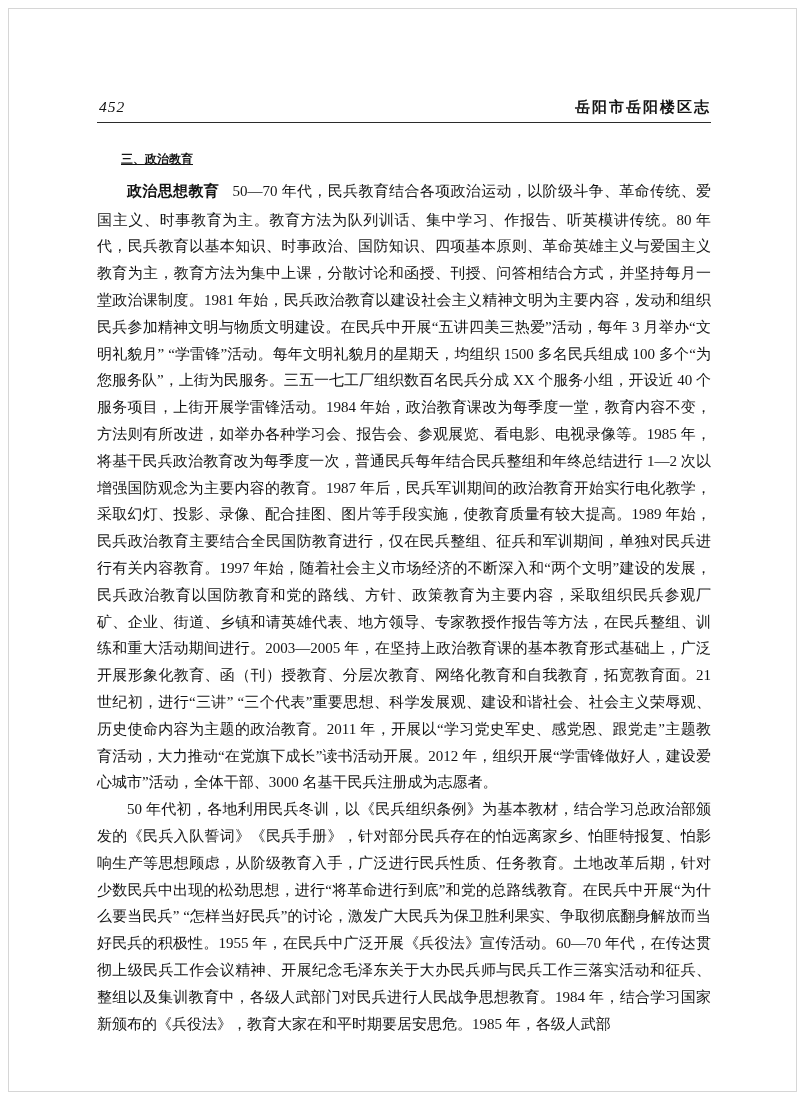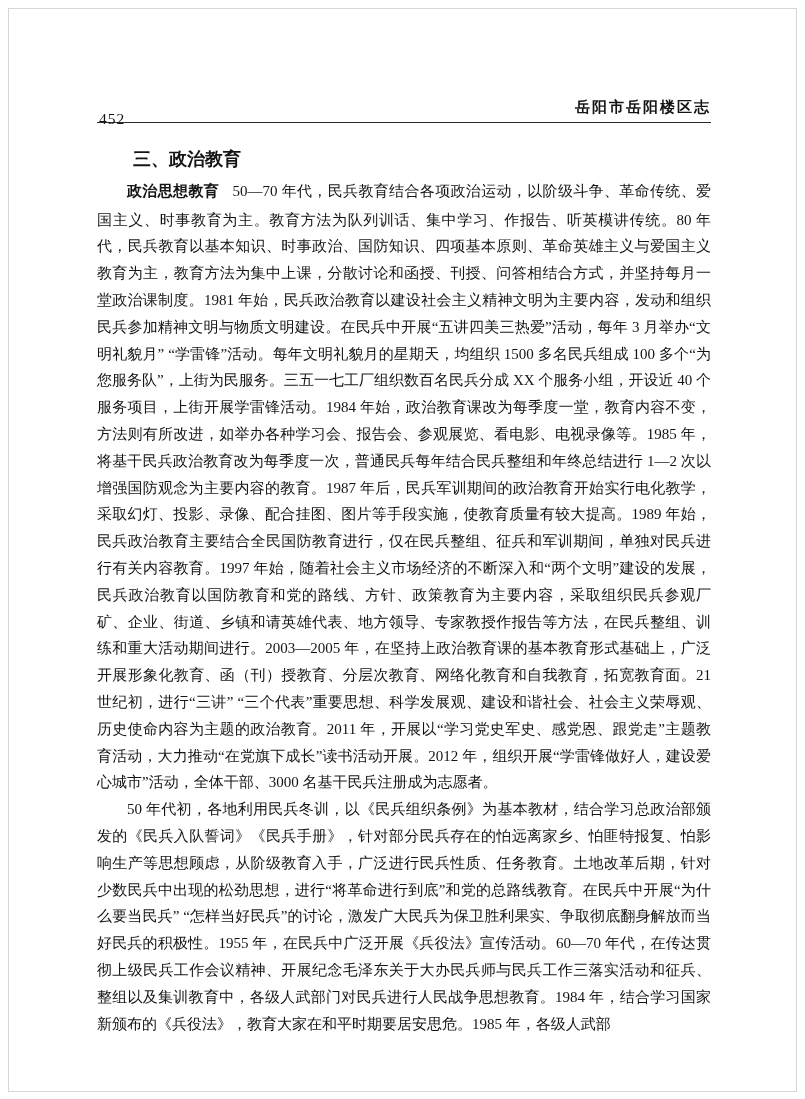--- a/index.html
+++ b/index.html
@@ -27,22 +27,23 @@
     width: 614px;
   }
   .running-header {
     position: relative;
     height: 22px;
     font-size: 15.5px;
     line-height: 22px;
   }
   .page-num {
     position: absolute;
-    left: 2px; top: 12px;
+    left: 2px; top: 0;
     letter-spacing: 1px;
+    font-style: italic;
   }
   .book-title {
     display: block;
     text-align: right;
     letter-spacing: 2px;
     font-weight: 600;
     font-family: "Liberation Sans", "DejaVu Sans", sans-serif;
     font-size: 15px;
   }
   .header-rule {
@@ -56,26 +57,27 @@
     text-align: justify;
     word-break: break-all;
   }
   .indent { text-indent: 2em; }
   .lead {
     font-weight: bold;
     font-family: Liberation Mono, monospace;
     margin-right: 0.9em;
   }
   .section-heading {
-    font-size: 18px;
+    font-size: 12px;
     line-height: 26.8px;
     font-weight: bold;
     font-family: "Liberation Sans", "DejaVu Sans", sans-serif;
     text-indent: 2em;
     margin: 6px 0 5px 0;
+    text-decoration: underline;
   }
 </style>
 </head>
 <body>
 
 <div class="canvas">
   <div class="scan-border"></div>
 
   <div class="page">
 

